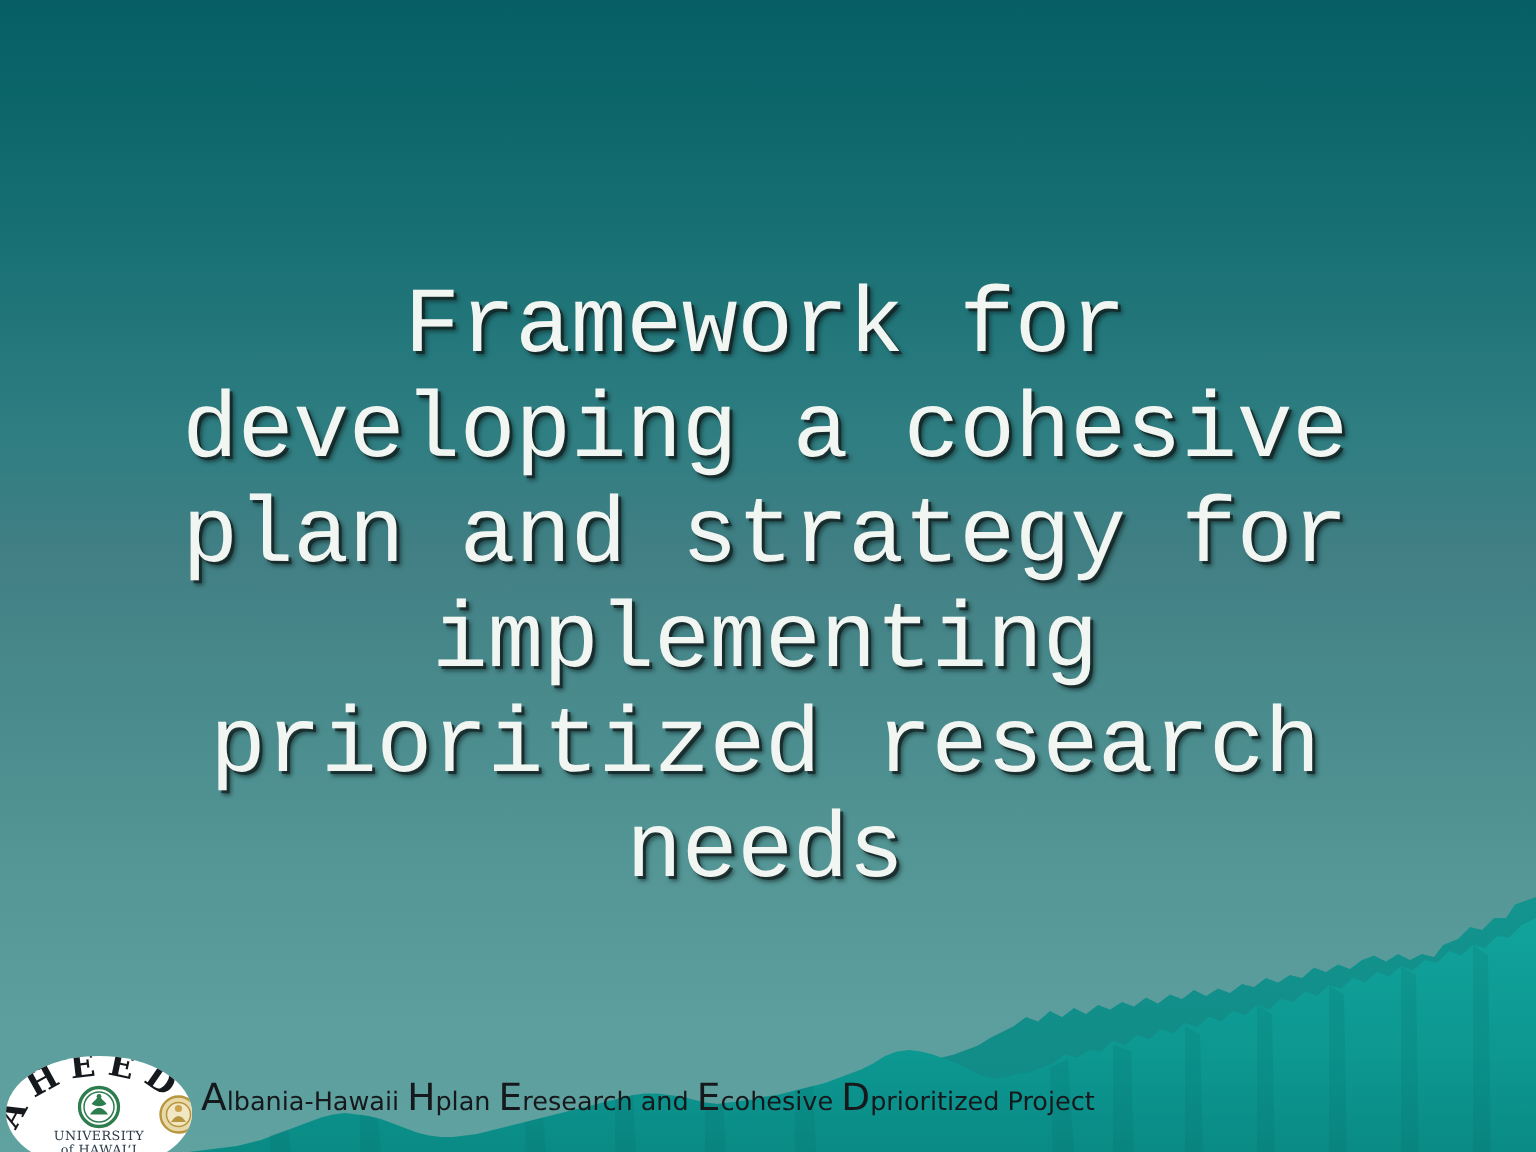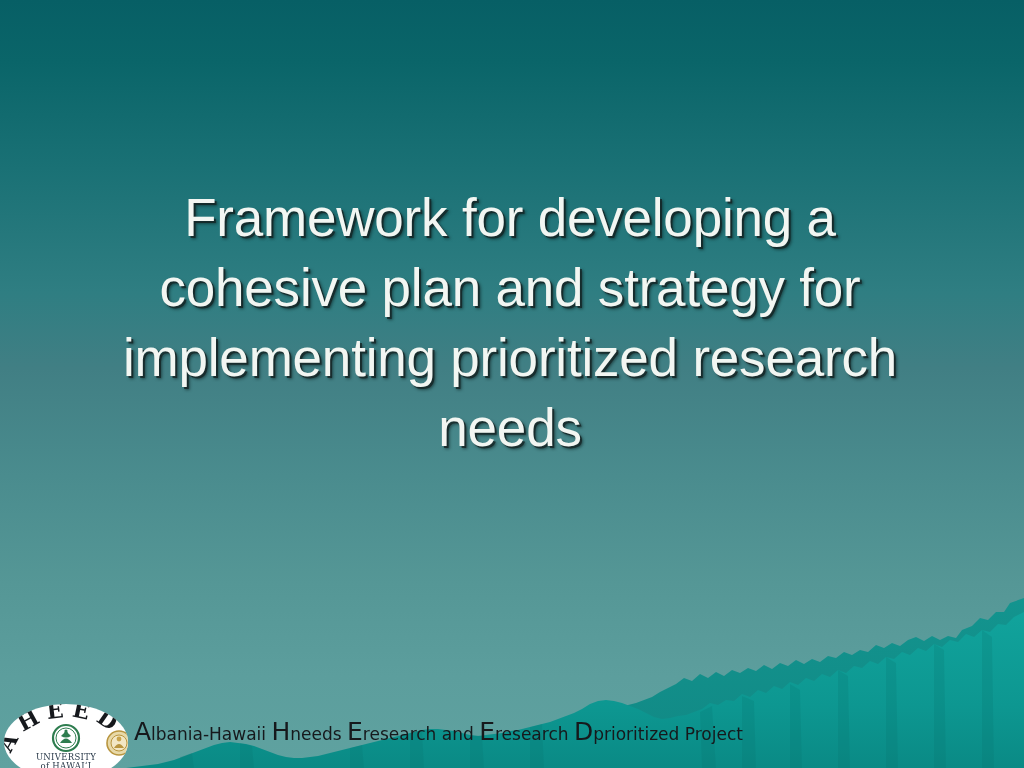--- a/index.html
+++ b/index.html
@@ -37,22 +37,22 @@
   
   #title-block {
     position: absolute;
     left: 40px;
     top: 183px;
     width: 900px;
     text-align: center;
   }
   #title-text {
     display: block;
-    font-family: Liberation Sans, sans-serif;
-    font-size: 53px;
+    font-family: Liberation Mono, monospace;
+    font-size: 62px;
     line-height: 70px;
     font-weight: 400;
     color: #f2f6f2;
     letter-spacing: -0.2px;
     text-shadow:
        2px 2px 0px rgba(20,34,34,0.75),
        3px 3px 3px rgba(10,25,25,0.55);
     white-space: pre-line;
     margin-left: 40px;
   }
@@ -160,21 +160,21 @@
       <path d="M180,757 L192,753 L194,768 L180,768 Z"></path>
     </g>
   </svg>
 
   <div id="title-block">
     <span id="title-text">Framework for developing a cohesive plan and strategy for implementing prioritized research needs</span>
   </div>
 
   <div id="footer-bar"></div>
 
-  <div id="footer-text"><span class="cap">A</span><span>lbania-Hawaii </span><span class="cap">H</span><span>needs </span><span class="cap">E</span><span>research and </span><span class="cap">E</span><span>research </span><span class="cap">D</span><span>prioritized Project</span></div>
+  <div id="footer-text"><span class="cap">A</span><span>lbania-Hawaii </span><span class="cap">H</span><span>plan </span><span class="cap">E</span><span>research and </span><span class="cap">E</span><span>cohesive </span><span class="cap">D</span><span>prioritized Project</span></div>
 
   <svg id="logo" viewBox="0 0 128 92" aria-hidden="true">
     <defs>
       <path id="arcpath" d="M 10,72 A 56,42 0 0 1 120,60" fill="none"></path>
       <clipPath id="ovalclip">
         <ellipse cx="64" cy="54" rx="62" ry="38"></ellipse>
       </clipPath>
     </defs>
 
     <ellipse cx="64" cy="54" rx="62" ry="38" fill="#ffffff"></ellipse>

